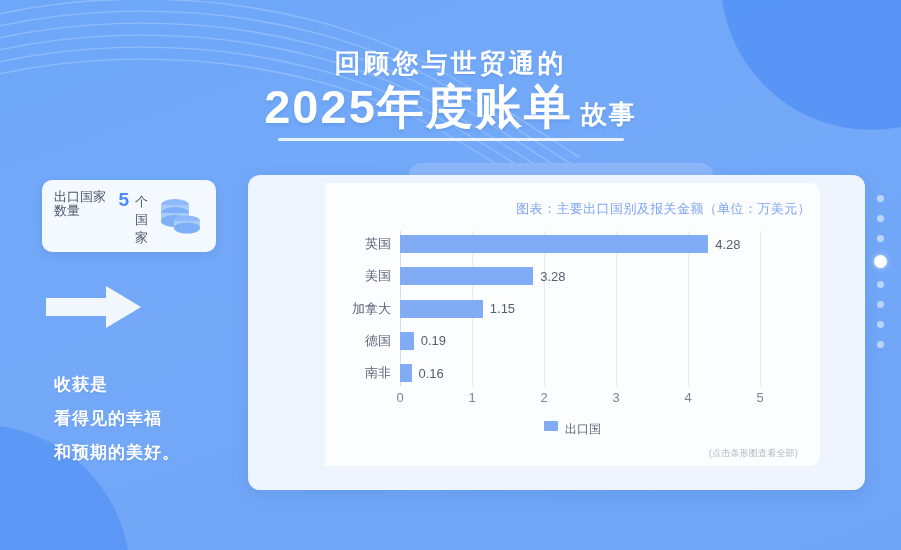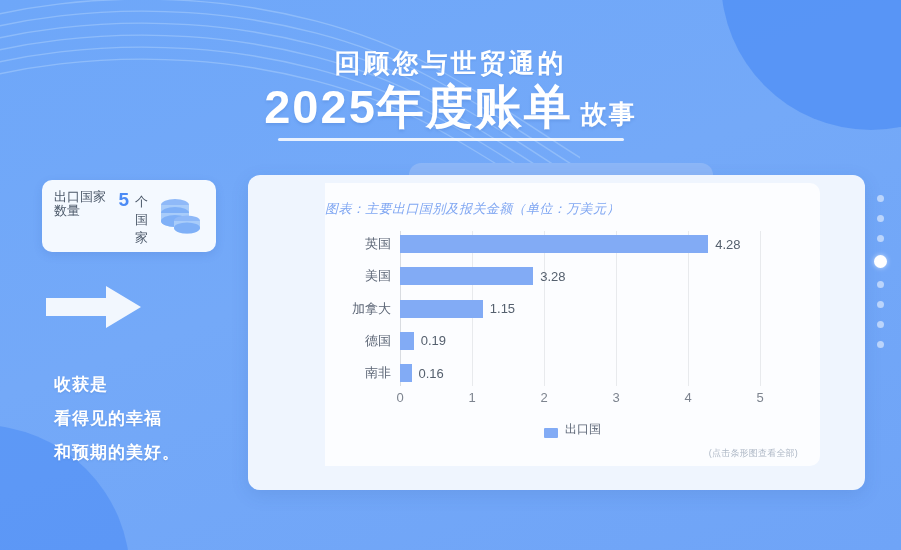--- a/index.html
+++ b/index.html
@@ -75,22 +75,22 @@
   .card{
     position:absolute;left:248px;top:175px;width:617px;height:315px;
     background:#EFF5FE;border-radius:12px;
     box-shadow:0 5px 18px rgba(35,75,150,.13);
   }
   .chart-panel{
     position:absolute;left:325px;top:183px;width:495px;height:283px;
     background:#FCFDFF;border-radius:0 10px 10px 0;
   }
   .chart-title{
-    position:absolute;left:0;right:0;top:17px;text-align:left;
-    font-size:13px;color:#7FA6F2;letter-spacing:.4px;font-style:italic;
+    position:absolute;left:0;right:9px;top:17px;text-align:right;
+    font-size:13px;color:#7FA6F2;letter-spacing:.4px;
   }
 
   .plot{position:absolute;left:75px;top:48px;width:360px;height:155px;}
   .grid-line{position:absolute;top:0;bottom:0;width:1px;background:#E8EAED;}
   .grid-line.zero{background:#D9DCE1;}
 
   .rows{position:absolute;inset:0;display:flex;flex-direction:column;justify-content:space-between;padding:4px 0;box-sizing:border-box;}
   .row{height:18px;position:relative;display:flex;align-items:center;}
   .row-label{
     position:absolute;right:calc(100% + 9px);white-space:nowrap;
@@ -99,21 +99,21 @@
   .bar{height:18px;background:#82ABF5;}
   .bar-value{margin-left:7px;font-size:13px;color:#55606E;white-space:nowrap;}
 
   .xaxis{position:absolute;left:75px;top:207px;width:360px;height:18px;}
   .xtick{
     position:absolute;top:0;transform:translateX(-50%);
     font-size:13px;color:#7D848F;
   }
 
   .legend{
-    position:absolute;left:0;right:0;top:238px;display:flex;align-items:flex-end;
+    position:absolute;left:0;right:0;top:238px;display:flex;align-items:flex-start;
     justify-content:center;gap:7px;
   }
   .legend-swatch{width:14px;height:10px;background:#82ABF5;border-radius:1px;}
   .legend-label{font-size:12px;color:#5B6575;}
 
   .footnote{
     position:absolute;right:22px;top:264px;font-size:9px;color:#AEB8C6;letter-spacing:.2px;
   }
 
   

